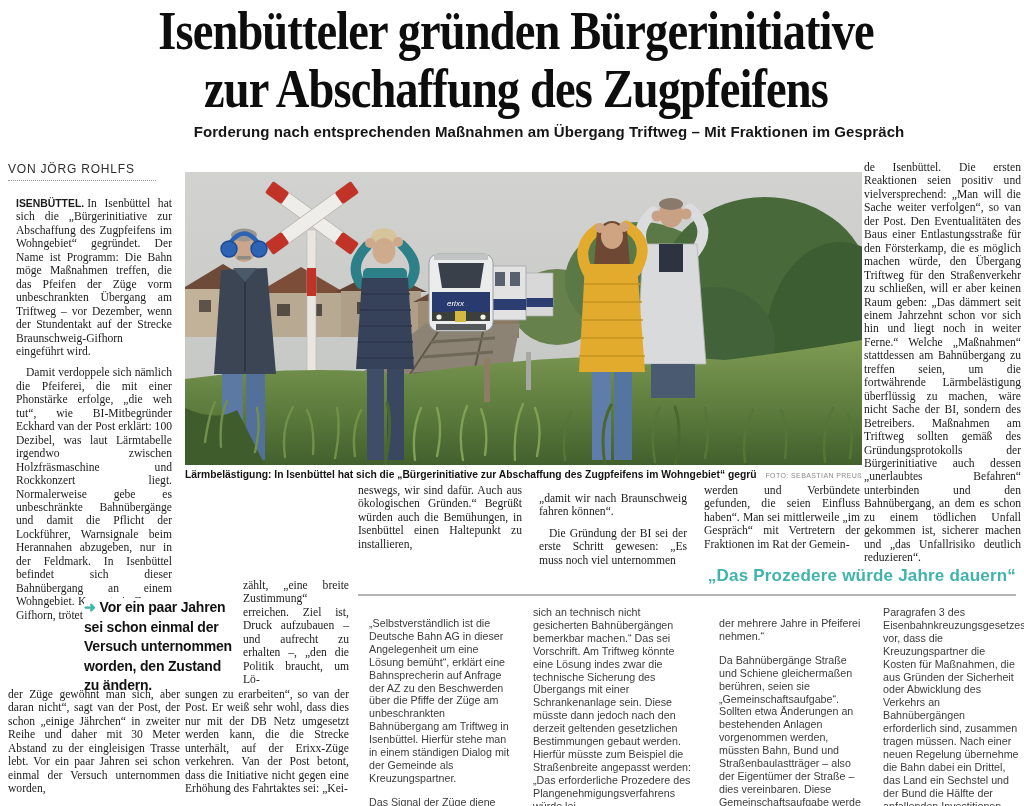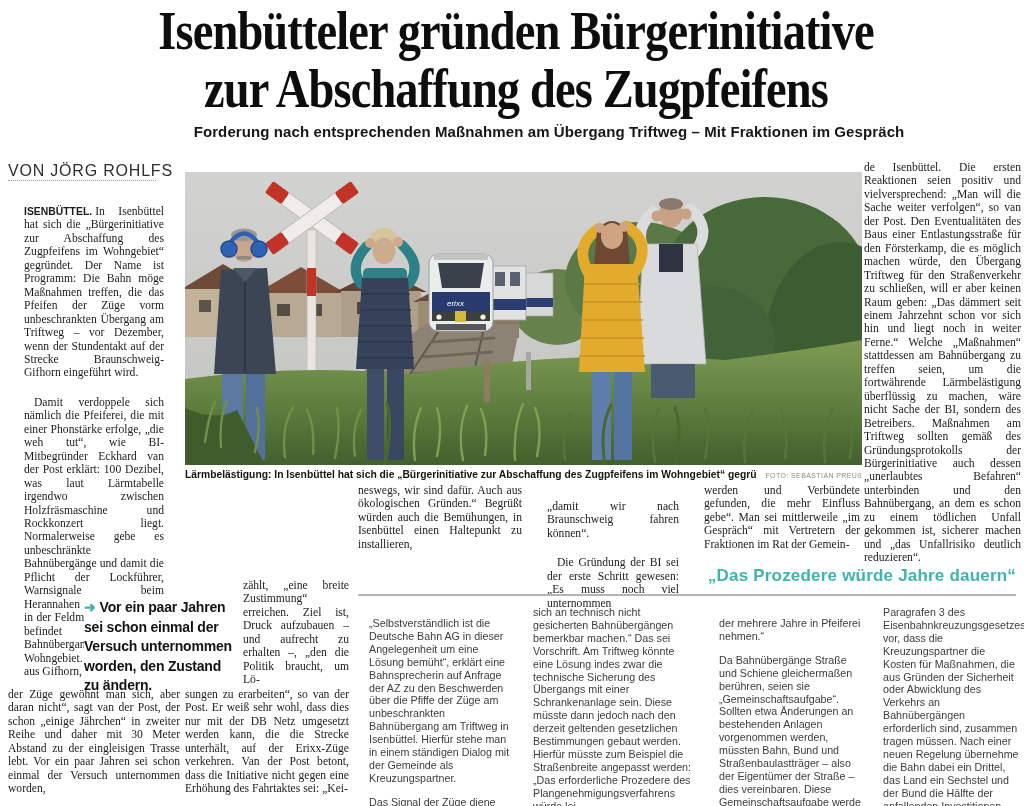--- a/index.html
+++ b/index.html
@@ -7,28 +7,28 @@
           font-family:"Liberation Serif", serif; }
   .abs { position:absolute; }
 
   
   .headline { left:4px; top:2px; width:1024px; text-align:center; color:#0d0d0d;
               font-family:"Liberation Serif", serif; font-weight:bold;
               font-size:54px; line-height:58px; }
   .headline .hl-line { display:block; transform:scaleX(0.86); transform-origin:50% 50%; letter-spacing:-1px; }
   .subheadline { left:0; top:123px; width:1024px; text-align:center; color:#161616;
                  font-family:Liberation Sans, sans-serif; font-weight:bold; font-size:15px; letter-spacing:0.1px;padding-left:37px; }
-  .byline { left:8px; top:162px; font-family:"Liberation Sans", sans-serif; font-size:16px;
+  .byline { left:8px; top:162px; font-family:"Liberation Sans", sans-serif; font-size:12px;
             letter-spacing:0.8px; color:#2e2e2e; }
   .byline-rule { left:8px; top:180px; width:148px; border-top:1px dotted #9a9a9a; height:0; }
 
   
   .serif-col { font-family:"Liberation Serif", serif; font-size:11.6px; line-height:13.45px;
                color:#1b1b1b; text-align:justify; }
-  .serif-col p { margin:16px; }
+  .serif-col p { margin:8px; }
   .serif-col p.ind { text-indent:10px; }
   .dateline { font-family:"Liberation Sans", sans-serif; font-weight:bold; font-size:10.4px; margin-right:3px; }
 
   
   .pull-quote { left:84px; top:598px; width:150px; height:90px; background:#ffffff;
                 font-family:"Liberation Sans", sans-serif; font-weight:bold; font-size:14px;
                 line-height:19.5px; color:#121212; letter-spacing:-0.2px; }
   .pq-arrow { font-weight:bold; margin-right:4px; }
 
   
@@ -236,21 +236,21 @@
   <div class="abs serif-col" style="left:243px; top:579px; width:106px;">zählt, „eine breite Zustimmung“ erreichen. Ziel ist, Druck aufzubauen – und aufrecht zu erhalten –, „den die Politik braucht, um Lö-</div>
   <div class="abs serif-col" style="left:185px; top:688px; width:164px;">sungen zu erarbeiten“, so van der Post. Er weiß sehr wohl, dass dies nur mit der DB Netz umgesetzt werden kann, die die Strecke unterhält, auf der Erixx-Züge verkehren. Van der Post betont, dass die Initiative nicht gegen eine Erhöhung des Fahrtaktes sei: „Kei-</div>
 
   <div class="abs serif-col" style="left:531px; top:484px; width:164px;">
     <p>„damit wir nach Braunschweig fahren können“.</p>
     <p class="ind">Die Gründung der BI sei der erste Schritt gewesen: „Es muss noch viel unternommen</p>
   </div>
 
   <div class="abs serif-col" style="left:358px; top:484px; width:164px;">neswegs, wir sind dafür. Auch aus ökologischen Gründen.“ Begrüßt würden auch die Bemühungen, in Isenbüttel einen Haltepunkt zu installieren,</div>
 
-  <div class="abs serif-col" style="left:704px; top:484px; width:156px;">werden und Verbündete gefunden, die mehr Einfluss gebe“. Man sei mittlerweile „im Gespräch“ mit Vertretern der Fraktionen im Rat der Gemein-</div>
+  <div class="abs serif-col" style="left:704px; top:484px; width:156px;">werden und Verbündete gefunden, die seien Einfluss haben“. Man sei mittlerweile „im Gespräch“ mit Vertretern der Fraktionen im Rat der Gemein-</div>
 
   <div class="abs serif-col" style="left:864px; top:161px; width:157px;">de Isenbüttel. Die ersten Reaktionen seien positiv und vielversprechend: „Man will die Sache weiter verfolgen“, so van der Post. Den Eventualitäten des Baus einer Entlastungsstraße für den Försterkamp, die es möglich machen würde, den Übergang Triftweg für den Straßenverkehr zu schließen, will er aber keinen Raum geben: „Das dämmert seit einem Jahrzehnt schon vor sich hin und liegt noch in weiter Ferne.“ Welche „Maßnahmen“ stattdessen am Bahnübergang zu treffen seien, um die fortwährende Lärmbelästigung überflüssig zu machen, wäre nicht Sache der BI, sondern des Betreibers. Maßnahmen am Triftweg sollten gemäß des Gründungsprotokolls der Bürgerinitiative auch dessen „unerlaubtes Befahren“ unterbinden und den Bahnübergang, an dem es schon zu einem tödlichen Unfall gekommen ist, sicherer machen und „das Unfallrisiko deutlich reduzieren“.</div>
 
   <div class="abs quote-header" style="color: rgb(63, 179, 172);">„Das Prozedere würde Jahre dauern“</div>
   <div class="abs section-rule"></div>
 
   <div class="abs sans-col" style="left:358px; top:606px; width:164px;">
     <p>„Selbstverständlich ist die Deutsche Bahn AG in dieser Angelegenheit um eine Lösung bemüht“, erklärt eine Bahnsprecherin auf Anfrage der AZ zu den Beschwerden über die Pfiffe der Züge am unbeschrankten Bahnübergang am Triftweg in Isenbüttel. Hierfür stehe man in einem ständigen Dialog mit der Gemeinde als Kreuzungspartner.</p>
     <p>Das Signal der Züge diene der Sicherheit des Bahn- und Straßenverkehrs: „Die Züge müssen</p>
   </div>

